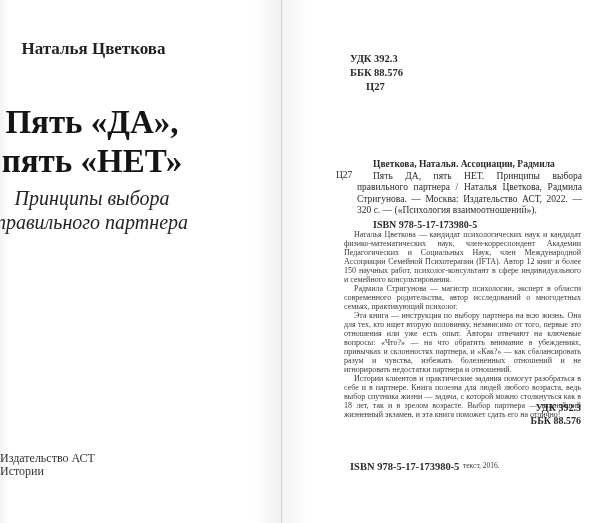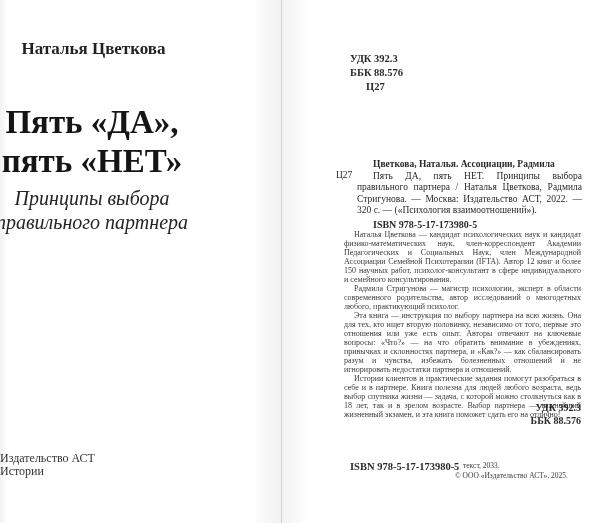--- a/index.html
+++ b/index.html
@@ -138,31 +138,30 @@
 
     <div class="catalog">
       <div class="cat-authors">Цветкова, Наталья. Ассоциации, Радмила</div>
       <div class="cat-desc">Пять ДА, пять НЕТ. Принципы выбора правильного партнера / Наталья Цветкова, Радмила Стригунова. — Москва: Издательство АСТ, 2022. — 320 с. — («Психология взаимоотношений»).</div>
     </div>
 
     <div class="catalog-isbn">ISBN 978-5-17-173980-5</div>
 
     <div class="annotation">
       <p>Наталья Цветкова — кандидат психологических наук и кандидат физико-математических наук, член-корреспондент Академии Педагогических и Социальных Наук, член Международной Ассоциации Семейной Психотерапии (IFTA). Автор 12 книг и более 150 научных работ, психолог-консультант в сфере индивидуального и семейного консультирования.</p>
-      <p>Радмила Стригунова — магистр психологии, эксперт в области современного родительства, автор исследований о многодетных любого, практикующий психолог.</p>
+      <p>Радмила Стригунова — магистр психологии, эксперт в области современного родительства, автор исследований о многодетных семьях, практикующий психолог.</p>
       <p>Эта книга — инструкция по выбору партнера на всю жизнь. Она для тех, кто ищет вторую половинку, независимо от того, первые это отношения или уже есть опыт. Авторы отвечают на ключевые вопросы: «Что?» — на что обратить внимание в убеждениях, привычках и склонностях партнера, и «Как?» — как сбалансировать разум и чувства, избежать болезненных отношений и не игнорировать недостатки партнера и отношений.</p>
       <p>Истории клиентов и практические задания помогут разобраться в себе и в партнере. Книга полезна для людей любого возраста, ведь выбор спутника жизни — задача, с которой можно столкнуться как в 18 лет, так и в зрелом возрасте. Выбор партнера — важнейший жизненный экзамен, и эта книга поможет сдать его на отлично!</p>
     </div>
 
     <div class="bottom-codes">
       <div>УДК 392.3</div>
       <div>ББК 88.576</div>
     </div>
 
     <div class="footer-isbn">ISBN 978-5-17-173980-5</div>
 
     <div class="copyright">
-      <div class="cr-line2">текст, 2033.</div>
-      <div>© ООО «Издательство АСТ», 2025.</div>
+      <div class="cr-line2">текст, 2016.</div>
     </div>
 
   </div>
 </div>
 
 </body></html>

